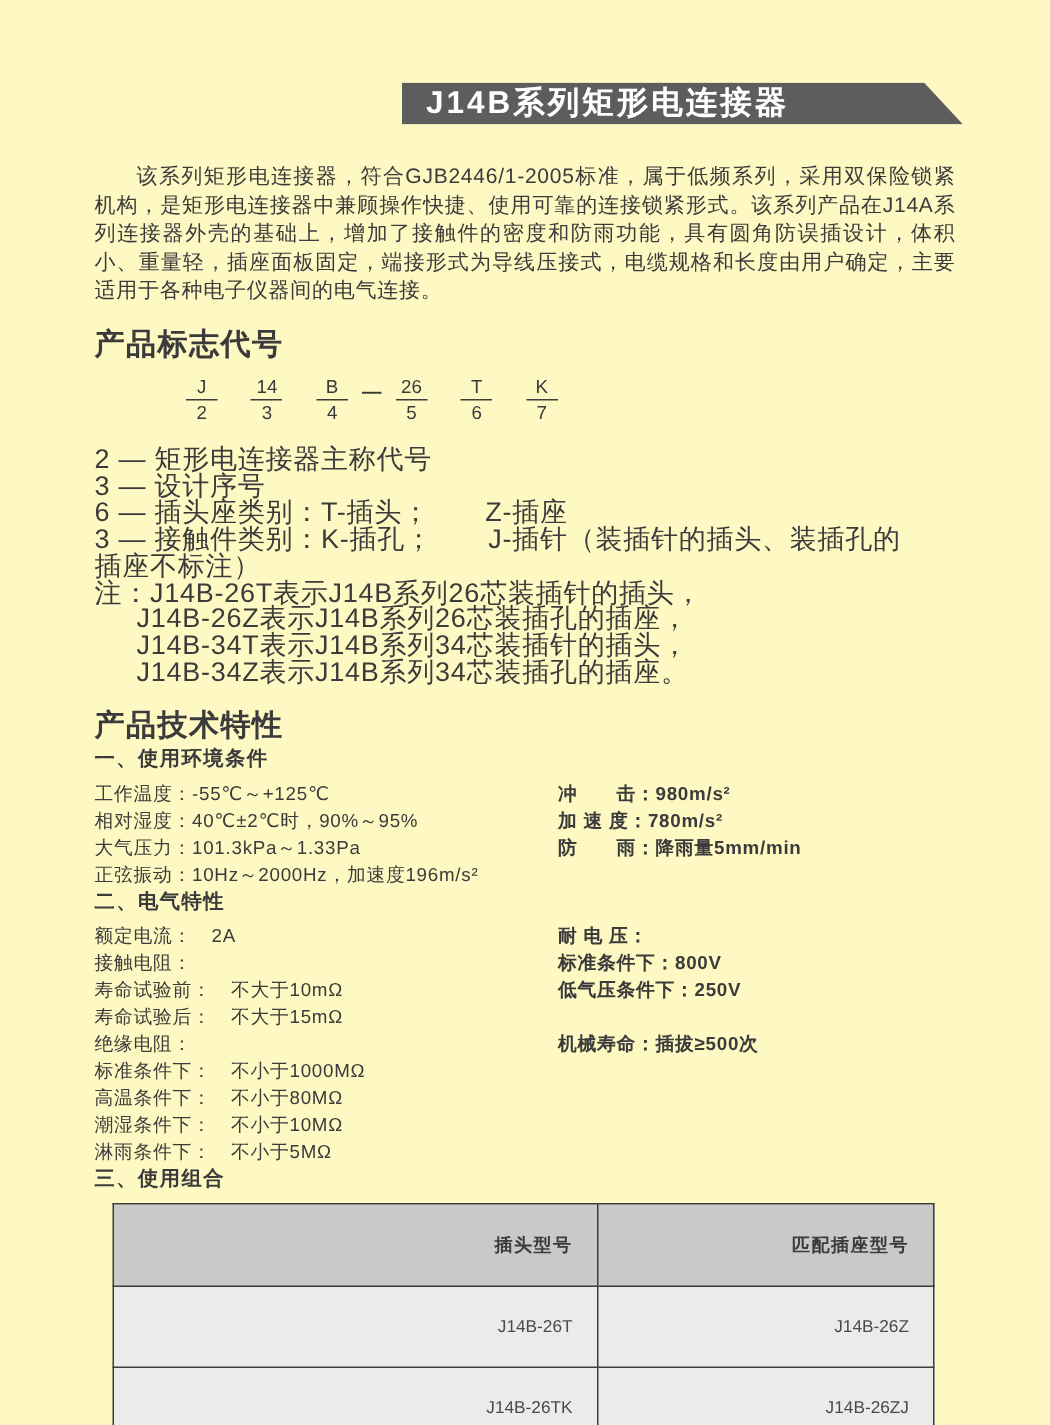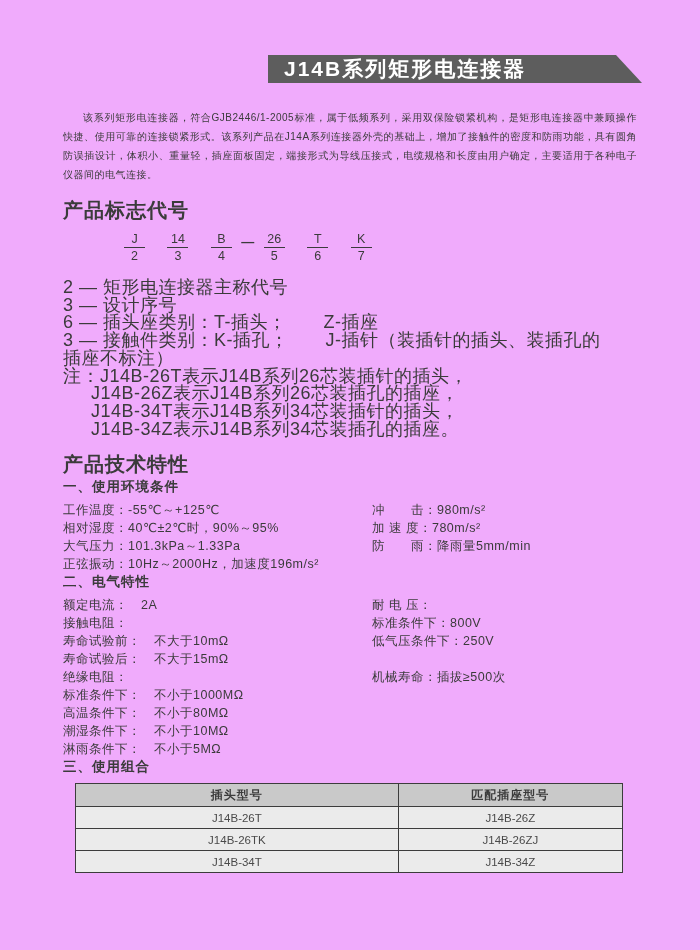--- a/index.html
+++ b/index.html
@@ -4,36 +4,36 @@
 <style>
   html,body{margin:0;padding:0;}
   body{
     width:700px;height:950px;
     background:#ffffff;
     font-family:"Liberation Sans","DejaVu Sans",sans-serif;
     color:#3b3b3b;
     position:relative;
     overflow:hidden;
   }
-  .page{position:absolute;inset:0;background:#f0abfc;}
+  .page{position:absolute;inset:0;background:#fef9c3;}
 
   
   .banner{
     position:absolute;left:268px;top:55px;width:374px;height:28px;
     background:#5d5d5d;
     clip-path:polygon(0 0,calc(100% - 26px) 0,100% 100%,0 100%);
     color:#fff;font-weight:bold;font-size:21px;line-height:28px;
     padding-left:16px;box-sizing:border-box;letter-spacing:2px;
     white-space:nowrap;
   }
 
   .content{position:absolute;left:63px;top:100px;width:578px;}
 
   .intro{
-    font-size:10px;line-height:19px;text-align:justify;
+    font-size:14px;line-height:19px;text-align:justify;
     text-indent:2em;margin:8px 4px 0 0;letter-spacing:0.5px;
   }
 
   .h1{font-size:20px;font-weight:bold;margin-top:13px;letter-spacing:1px;}
   .h2{font-size:13.5px;font-weight:bold;letter-spacing:1px;}
 
   
   .code-row{margin:8px 0 0 52px;white-space:nowrap;}
   .frac{display:inline-block;text-align:center;margin:0 9px;vertical-align:top;
         font-size:12.5px;line-height:14px;}
@@ -41,31 +41,31 @@
   .frac .den{display:block;padding-top:1px;}
   .code-dash{display:inline-block;vertical-align:top;font-size:13px;line-height:14px;
              margin:0 -4px;position:relative;top:3px;font-weight:bold;}
 
   .marking-list{margin-top:16px;font-size:18px;line-height:17.7px;letter-spacing:0.5px;}
   .marking-list .item{white-space:pre-wrap;}
   .notes .indent{padding-left:28px;}
 
   .two-col{display:flex;width:100%;gap:26px;}
   .two-col .col-l{width:283px;flex:none;}
-  .two-col .col-r{flex:1;}
+  .two-col .col-r{flex:1;font-weight:bold;}
   .line{font-size:12.5px;line-height:18px;min-height:18px;white-space:pre-wrap;letter-spacing:0.5px;}
   .specs{margin-top:5px;}
 
   
   .combo-table{
     border-collapse:collapse;margin:7px 0 0 12px;width:548px;
     font-size:11.5px;table-layout:fixed;
   }
   .combo-table th,.combo-table td{
-    border:1.4px solid #3c3c3c;text-align:center;padding:0;height:21px;
+    border:1.4px solid #3c3c3c;text-align:right;padding:16px;height:21px;
   }
   .combo-table th{background:#c9c9c9;font-weight:bold;height:22px;font-size:12px;letter-spacing:1px;}
   .combo-table td{background:#ebebeb;color:#4a4a4a;}
   .combo-table col.c1{width:59%;}
   .combo-table col.c2{width:41%;}
 </style>
 </head>
 <body>
 
 <div class="page">

